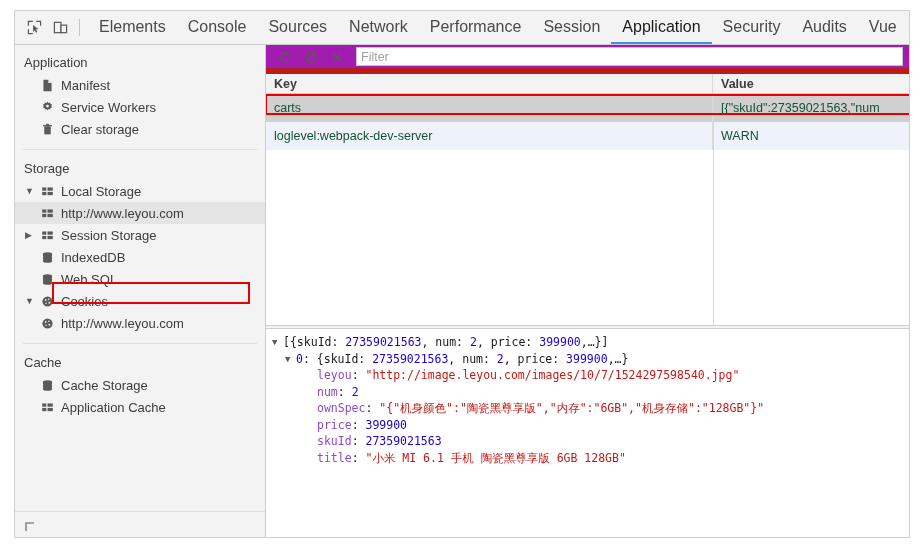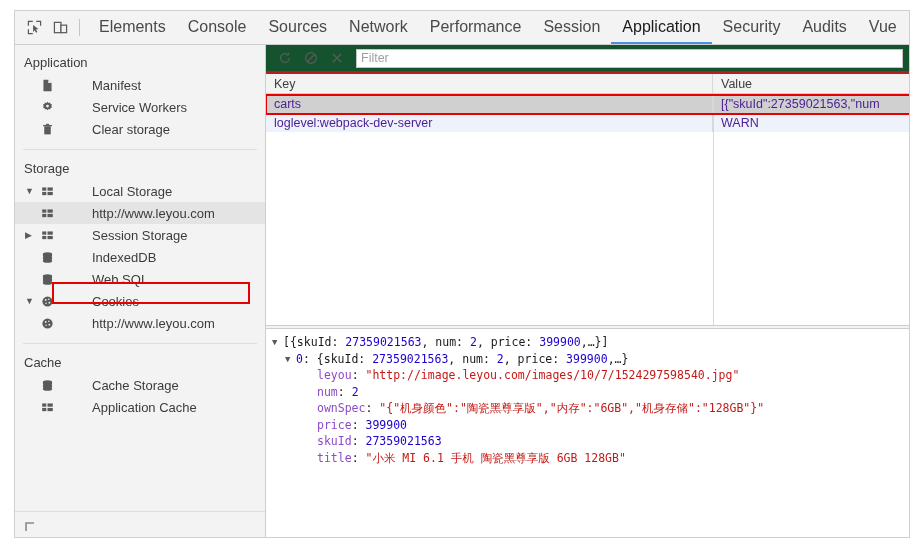--- a/index.html
+++ b/index.html
@@ -59,21 +59,20 @@
     font-size: 13px; color: #3c3c3c;
     padding: 3px 0 4px 9px;
   }
   .side-divider { height: 1px; background: #dedede; margin: 9px 8px 8px 8px; }
   .side-item {
     display: flex; align-items: center;
     height: 22px;
     font-size: 13px; color: #3c3c3c;
     padding-left: 25px;
     position: relative;
-    gap: 31px;
   }
   .side-item.indent2 { }
   .side-item.selected { background: #e4e4e4; }
   .side-item .ico {
     width: 15px; height: 15px; margin-right: 6px;
     display: flex; align-items: center; justify-content: center;
     color: #5a5a5a; flex: 0 0 auto;
   }
   .twisty {
     position: absolute; left: 10px; top: 50%;
@@ -85,45 +84,45 @@
   .redbox {
     position: absolute;
     border: 2px solid #e60000;
     pointer-events: none;
   }
 
   
   .main { flex: 1; display: flex; flex-direction: column; min-width: 0; background: #fff; }
   .storage-toolbar {
     height: 29px; min-height: 29px;
-    background: #14532d;
-    border-bottom: 3px solid #b91c1c;
+    background: #a21caf;
+    border-bottom: 6px solid #b91c1c;
     display: flex; align-items: center;
     padding-left: 6px;
   }
   .st-btn {
     width: 26px; height: 24px;
     display: flex; align-items: center; justify-content: center;
     color: #5a5a5a;
   }
   .filter-input {
     flex: 1; height: 19px; margin: 0 6px 0 6px;
     border: 1px solid #c4c4c4; background: #fff;
     font-size: 12.5px; color: #3c3c3c;
     padding: 0 4px;
     font-family: "Liberation Sans", sans-serif;
   }
   .filter-input::placeholder { color: #a0a0a0; }
 
   
   .table-wrap { height: 251px; min-height: 251px; position: relative; overflow: hidden; }
-  .dt-row { display: flex; height: 19px; font-size: 12.5px; color: #4c1d95; }
+  .dt-row { display: flex; height: 28px; font-size: 12.5px; color: #14532d; }
   .dt-head {
     height: 20px; background: #f3f3f3;
-    border-bottom: 1px solid #cdcdcd; color: #3c3c3c;
+    border-bottom: 1px solid #cdcdcd; color: #3c3c3c; font-weight: bold;
   }
   .dt-cell-key { width: 447px; min-width: 447px; padding-left: 8px; display: flex; align-items: center;
                  overflow: hidden; white-space: nowrap; border-right: 1px solid #d8d8d8; }
   .dt-cell-val { flex: 1; padding-left: 8px; display: flex; align-items: center;
                  overflow: hidden; white-space: nowrap; }
   .dt-row.selected { background: #d0d0d0; }
   .dt-row.alt { background: #eef2fb; }
   .table-fill { position: absolute; left: 447px; top: 20px; bottom: 0; width: 1px; background: #d8d8d8; }
 
   .h-splitter { height: 4px; min-height: 4px; background: #f3f3f3;

